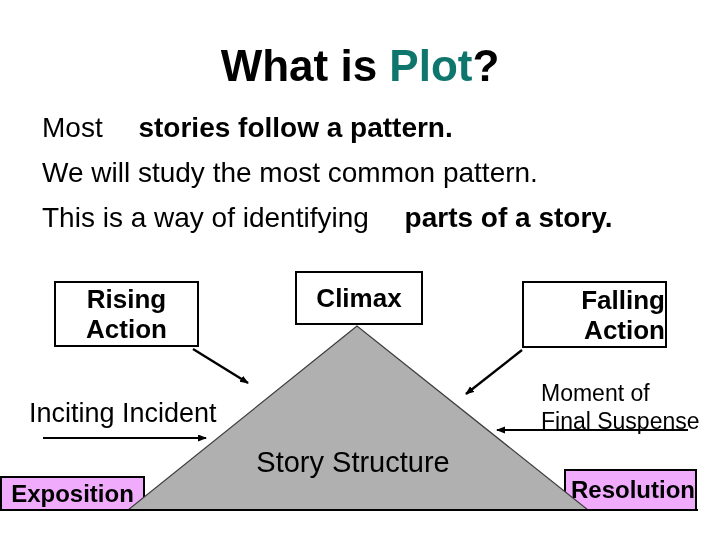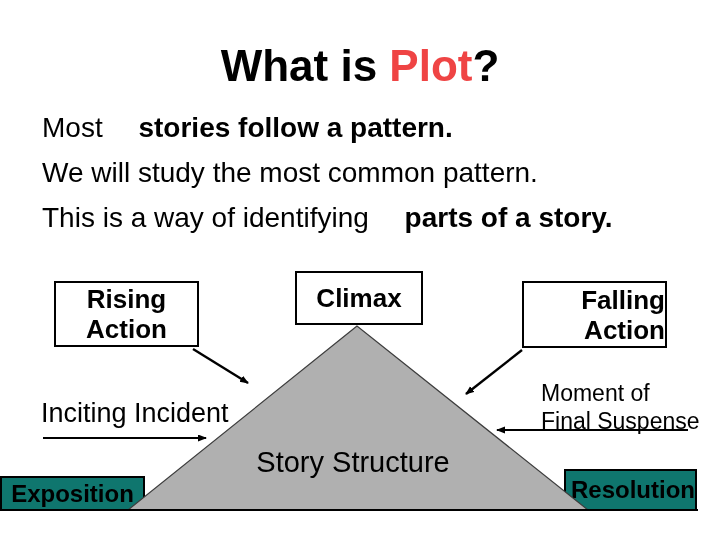--- a/index.html
+++ b/index.html
@@ -40,31 +40,31 @@
     background:#ffffff;border:2px solid #000;box-sizing:border-box;
     display:flex;flex-direction:column;align-items:center;justify-content:center;
     font-weight:bold;text-align:center;
   }
   .box-rising{left:54px;top:281px;width:145px;height:66px;font-size:26px;line-height:30px;}
   .box-climax{left:295px;top:271px;width:128px;height:54px;font-size:26px;line-height:28px;}
   .box-falling{left:522px;top:281px;width:145px;height:67px;font-size:26px;line-height:30px;align-items:flex-end;}
   .box-exposition{left:0px;top:476px;width:145px;height:35px;font-size:24px;background:transparent;border-bottom-width:2px;}
   .box-resolution{left:564px;top:469px;width:133px;height:42px;font-size:24px;background:transparent;align-items:flex-end;}
   
-  .whitefill{background:#0f766e;}
+  .whitefill{background:#f0abfc;}
 
   
-  .lbl-inciting{left:29px;top:400px;font-size:27px;line-height:27px;margin-left:12px;}
+  .lbl-inciting{left:29px;top:400px;font-size:27px;line-height:27px;}
   .lbl-moment{left:541px;top:379px;font-size:23px;line-height:28px;}
   .lbl-story{left:240px;top:448px;width:226px;text-align:center;font-size:29px;line-height:29px;font-weight:normal;}
 </style>
 </head>
 <body>
 
-<div class="abs slide-title"><span>What is </span><span class="hl" style="color: #ef4444;">Plot</span><span>?</span></div>
+<div class="abs slide-title"><span>What is </span><span class="hl" style="color: #0f766e;">Plot</span><span>?</span></div>
 
 <div class="abs body-text">
     <div class="body-line"><span>Most </span><span class="b">stories follow a pattern.</span></div>
     <div class="body-line"><span>We will study the most common pattern.</span></div>
     <div class="body-line"><span>This is a way of identifying </span><span class="b">parts of a story.</span></div>
   </div>
 
 <div class="abs lblbox box-exposition whitefill z-under">
   <span>Exposition</span>
 </div>

